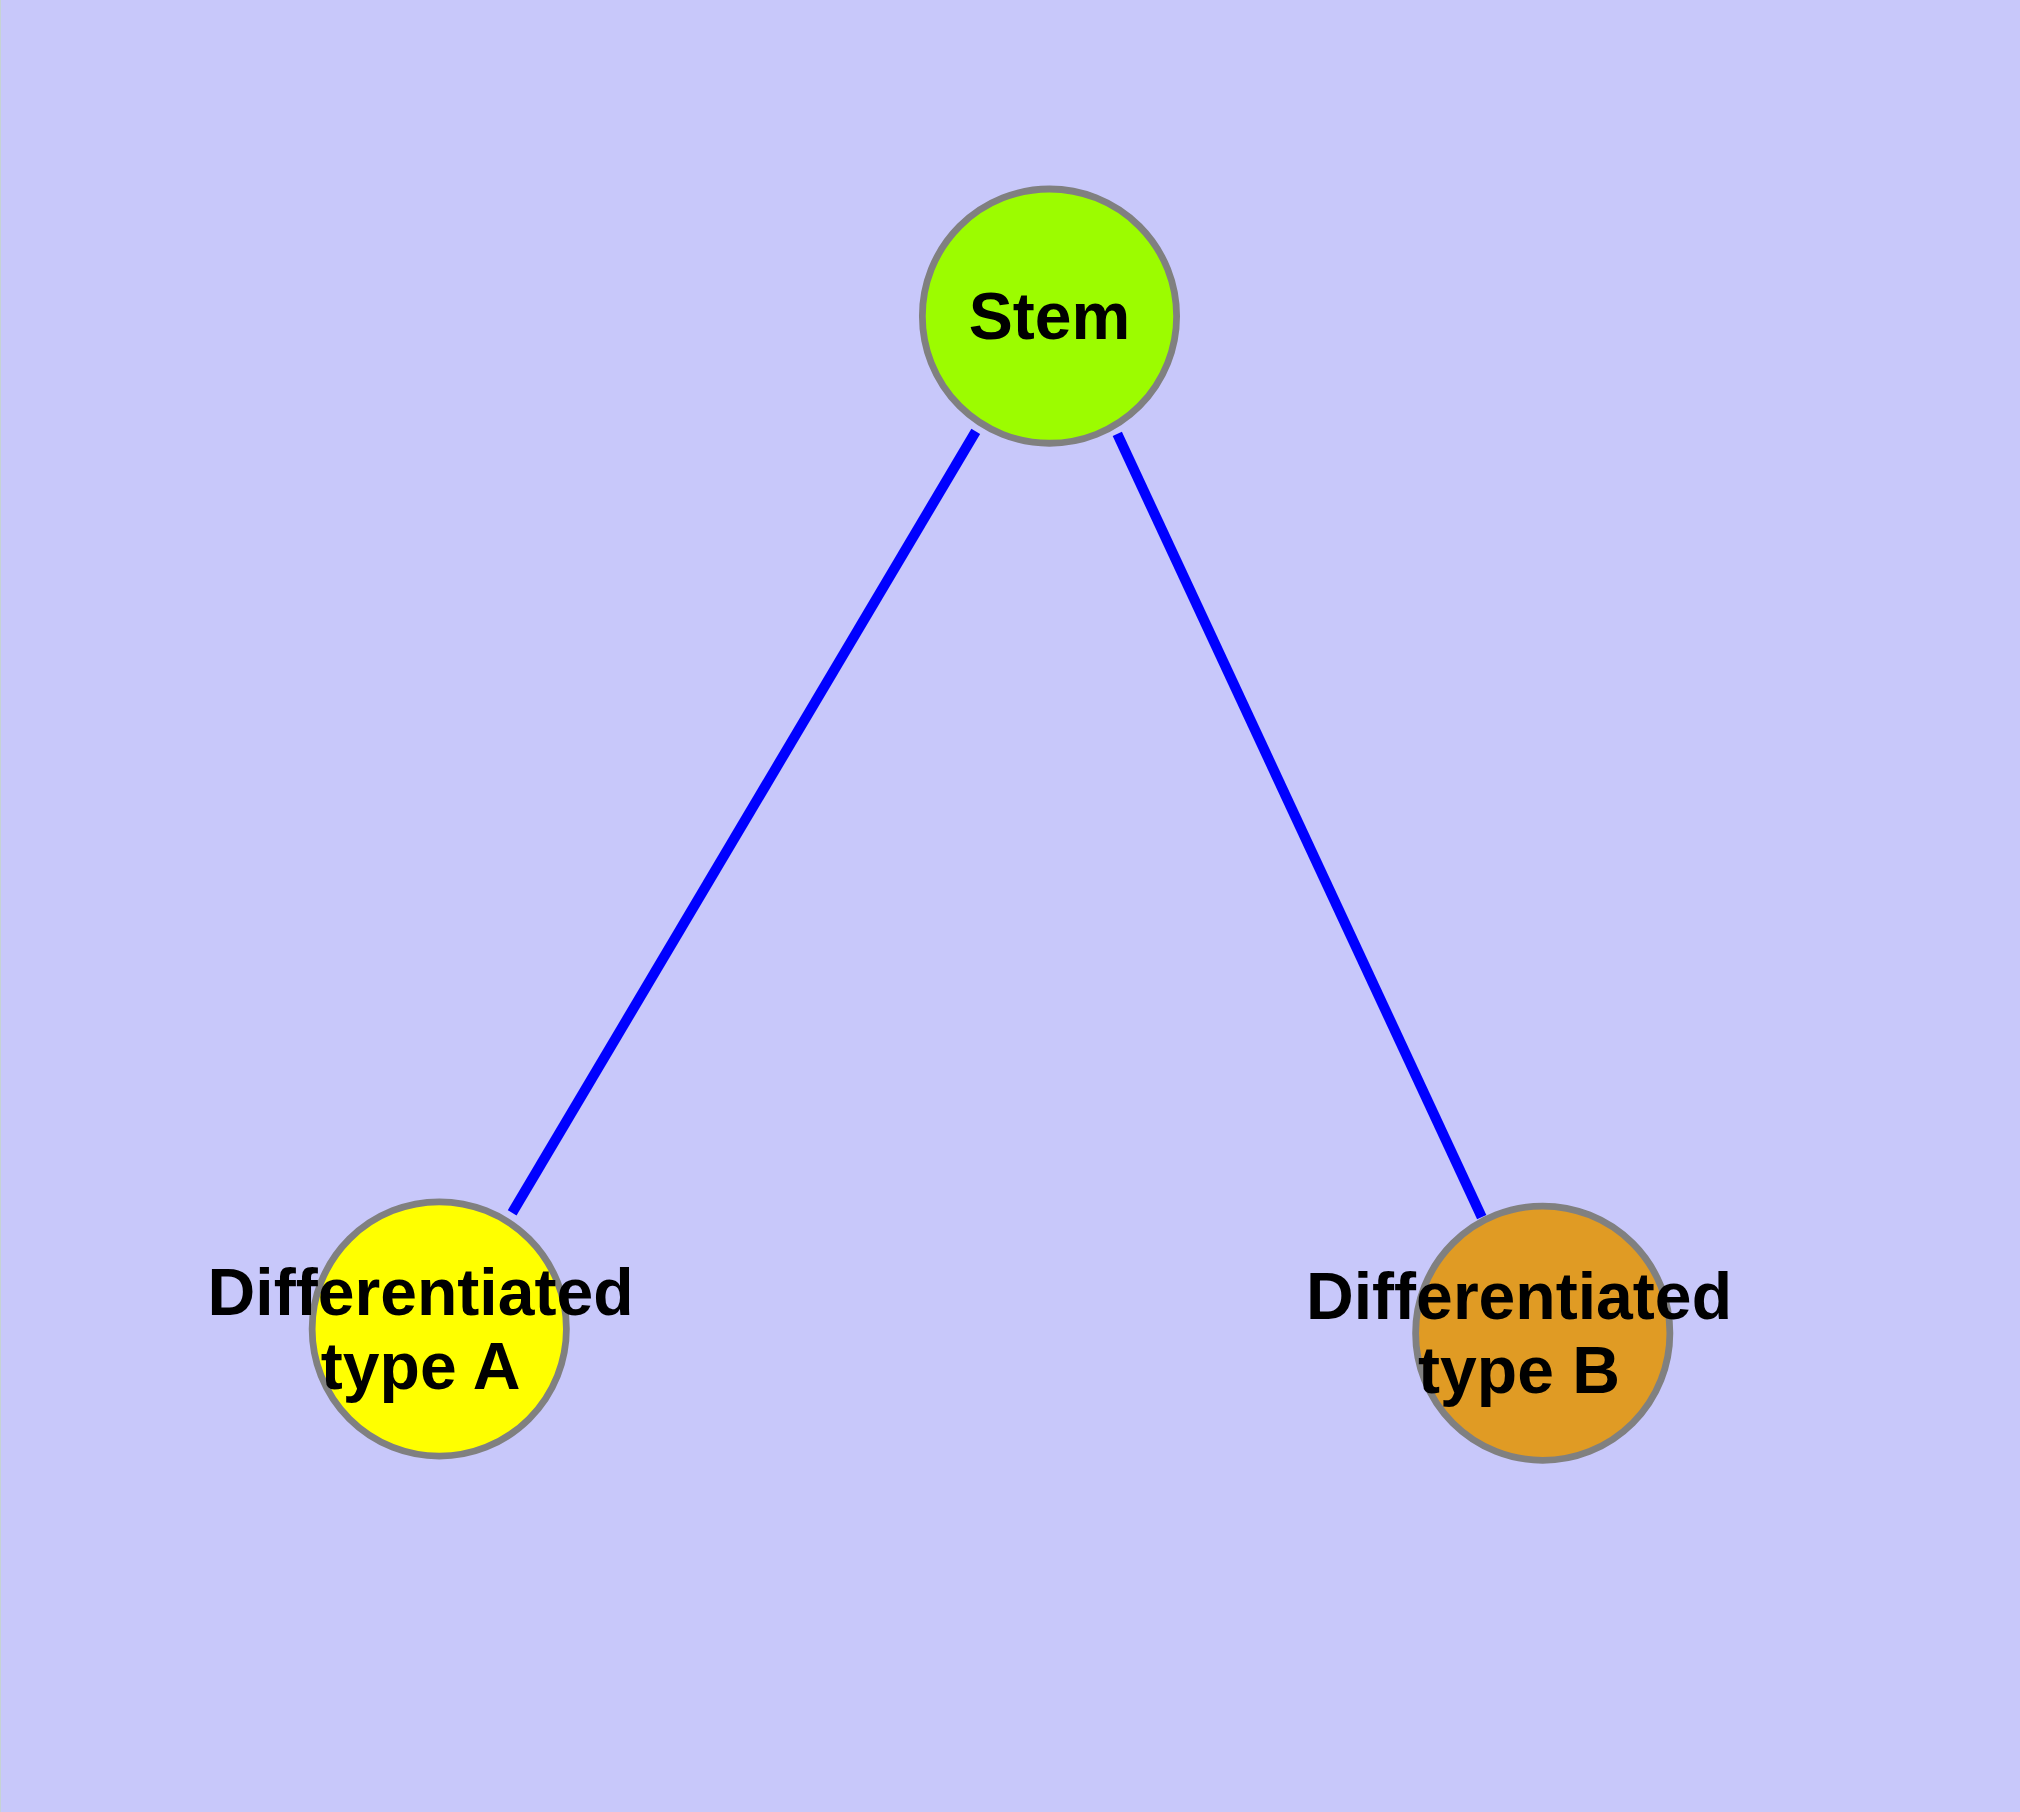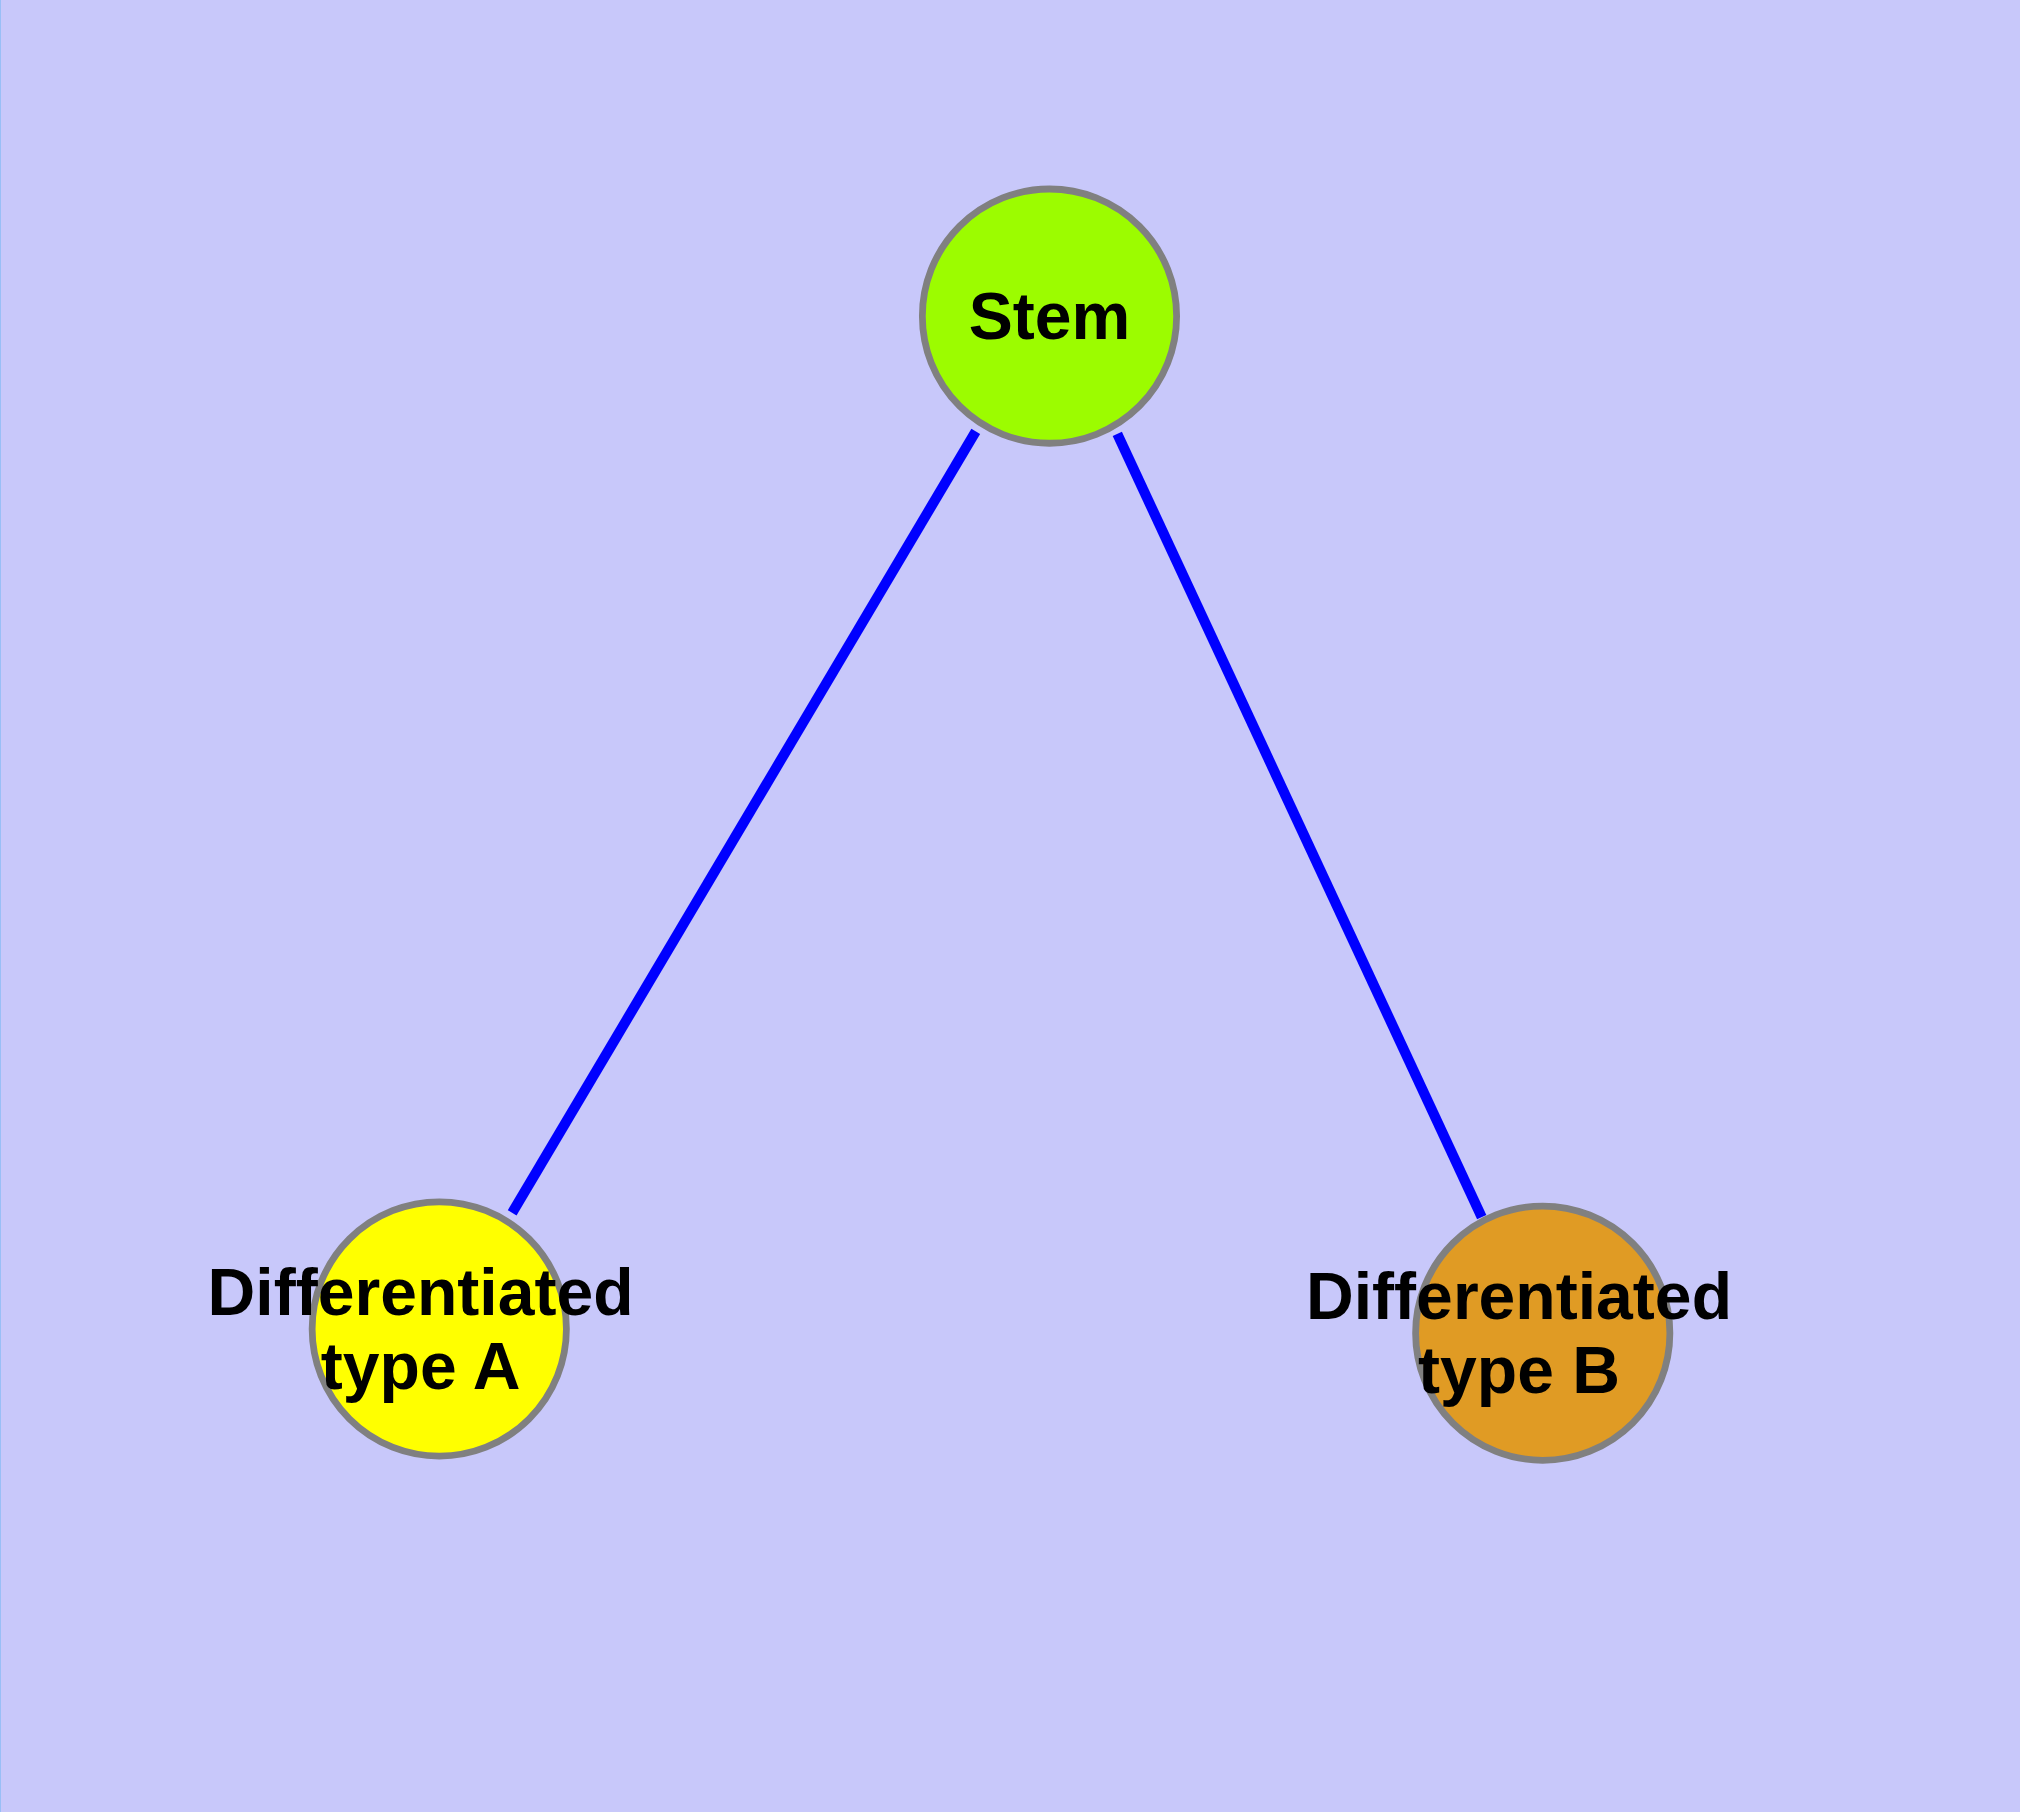--- a/index.html
+++ b/index.html
@@ -11,21 +11,21 @@
   body {
     width: 2021px;
     height: 1812px;
     overflow: hidden;
     font-family: "Liberation Sans", sans-serif;
   }
   #graph-canvas {
     position: relative;
     width: 1981px;
     height: 1812px;
-    background: #0ea5e9;
+    background: #bef264;
   }
   #graph-svg {
     position: absolute;
     top: 0;
     left: 0;
     width: 2021px;
     height: 1812px;
     display: block;
   }
   .node-label-text {

